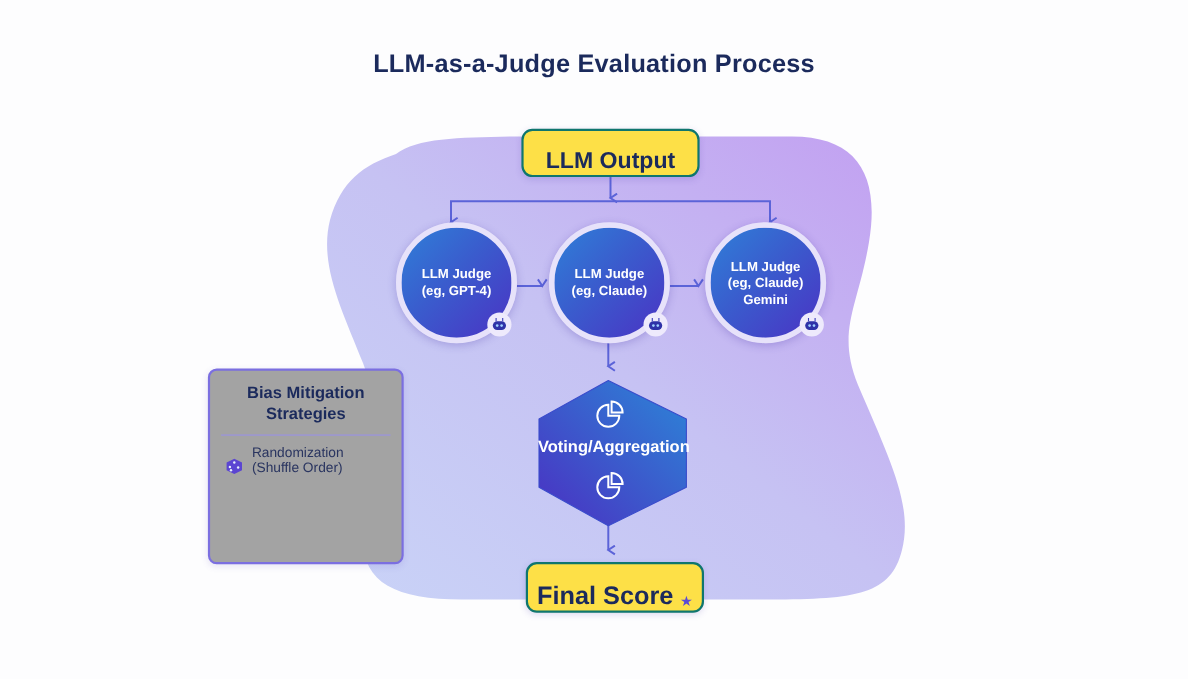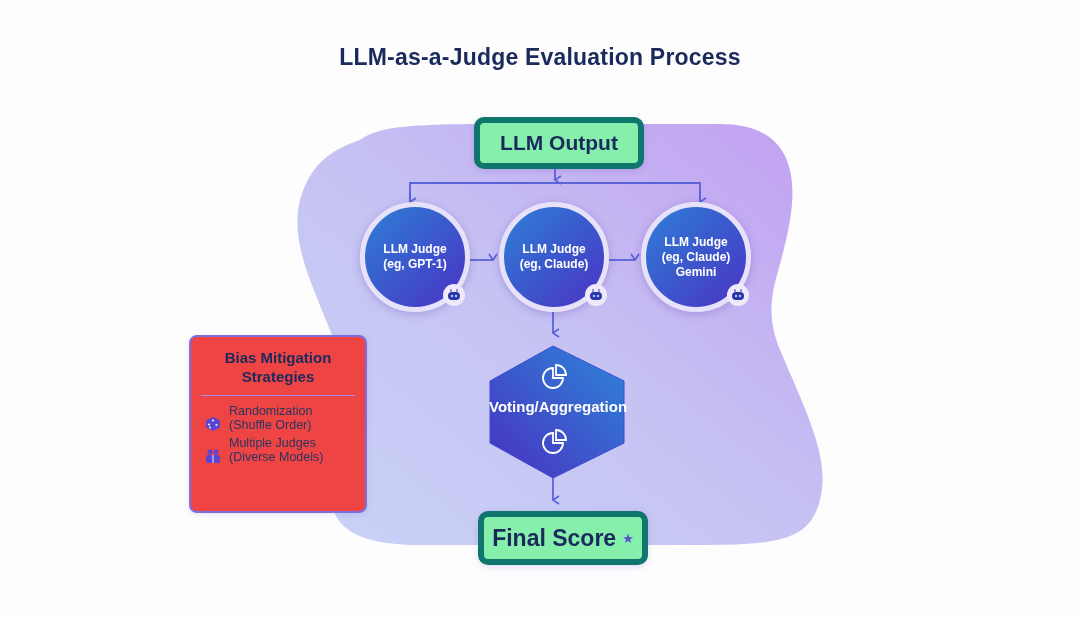--- a/index.html
+++ b/index.html
@@ -9,23 +9,23 @@
     font-family: "Liberation Sans", "DejaVu Sans", sans-serif;
     position: relative;
   }
   .title {
     position: absolute; left: 0; top: 44px; width: 1080px;
     text-align: center; font-size: 23px; font-weight: bold;
     color: #1b2a5c; letter-spacing: 0.2px;
   }
   svg.bg { position: absolute; left: 0; top: 0; }
   .box {
-    position: absolute; background: #86efac;
-    border: 6px solid #0f766e; border-radius: 10px;
-    display: flex; align-items: center; justify-content: center;
+    position: absolute; background: #fde047;
+    border: 2px solid #0f766e; border-radius: 10px;
+    display: flex; align-items: flex-end; justify-content: center;
     color: #1b2a5c; font-weight: bold;
     box-shadow: 0 2px 6px rgba(90,70,180,0.18);
   }
   .llm-output { left: 474px; top: 117px; width: 158px; height: 40px; font-size: 21px; }
   .final-score { left: 478px; top: 511px; width: 158px; height: 42px; font-size: 23px; }
   .star { color: #5a4ad6; font-size: 13px; margin-left: 6px; }
   .judge {
     position: absolute; width: 100px; height: 100px; border-radius: 50%;
     background: linear-gradient(135deg, #2f7fd8 0%, #3a5ccd 45%, #4a33c4 100%);
     border: 5px solid #e7e2fa;
@@ -41,21 +41,21 @@
   .bot {
     position: absolute; width: 22px; height: 22px; border-radius: 50%;
     background: #eeeafc; display: flex; align-items: center; justify-content: center;
   }
   .hex-label {
     position: absolute; left: 489px; top: 398px; width: 122px; text-align: center;
     color: #fff; font-weight: bold; font-size: 15px;
   }
   .bias {
     position: absolute; left: 189px; top: 335px; width: 174px; height: 174px;
-    background: #ef4444; border: 2px solid #7b6fe0; border-radius: 8px;
+    background: #a3a3a3; border: 2px solid #7b6fe0; border-radius: 8px;
     box-shadow: 0 2px 6px rgba(90,70,180,0.12);
   }
   .bias-title {
     text-align: center; color: #1b2a5c; font-weight: bold; font-size: 15px;
     line-height: 19px; margin-top: 11px;
   }
   .bias-divider { height: 1px; background: #9a92e6; margin: 9px 10px 8px 10px; }
   .bias-item { display: flex; align-items: flex-end; margin: 0 0 4px 14px; }
   .bias-item .ico { width: 16px; height: 16px; margin-top: 7px; margin-right: 8px; }
   .bias-item .txt { color: #2a3560; font-size: 12.5px; line-height: 14px; }
@@ -104,21 +104,21 @@
 </svg>
 
 <h1 class="title" style="margin:0;">LLM-as-a-Judge Evaluation Process</h1>
 
 <div class="box llm-output">
   <span>LLM Output</span>
 </div>
 
 <div class="judge j1">
   <span>LLM Judge</span>
-  <span>(eg, GPT-1)</span>
+  <span>(eg, GPT-4)</span>
 </div>
 <div class="judge j2">
   <span>LLM Judge</span>
   <span>(eg, Claude)</span>
 </div>
 <div class="judge j3">
   <span>LLM Judge</span>
   <span>(eg, Claude)</span>
   <span>Gemini</span>
 </div>
@@ -172,26 +172,14 @@
         <circle cx="4" cy="8.5" r="1.1" fill="#e6eefc"></circle>
         <circle cx="5" cy="11.5" r="1.1" fill="#e6eefc"></circle>
         <circle cx="11.5" cy="9" r="1.1" fill="#e6eefc"></circle>
     </svg>
     <div class="txt">
       <div>Randomization</div>
       <div>(Shuffle Order)</div>
     </div>
   </div>
 
-  <div class="bias-item">
-    <svg class="ico" viewBox="0 0 16 16">
-      <circle cx="5" cy="4" r="2.5" fill="#5b45d2"></circle>
-        <circle cx="11" cy="4" r="2.5" fill="#5b45d2"></circle>
-      <rect x="1" y="7" width="14" height="8" rx="2" fill="#5b45d2"></rect>
-      <line x1="8" y1="7" x2="8" y2="15" stroke="#e6eefc" stroke-width="1"></line>
-    </svg>
-    <div class="txt">
-      <div>Multiple Judges</div>
-      <div>(Diverse Models)</div>
-    </div>
-  </div>
 
 </div>
 
 </body></html>

